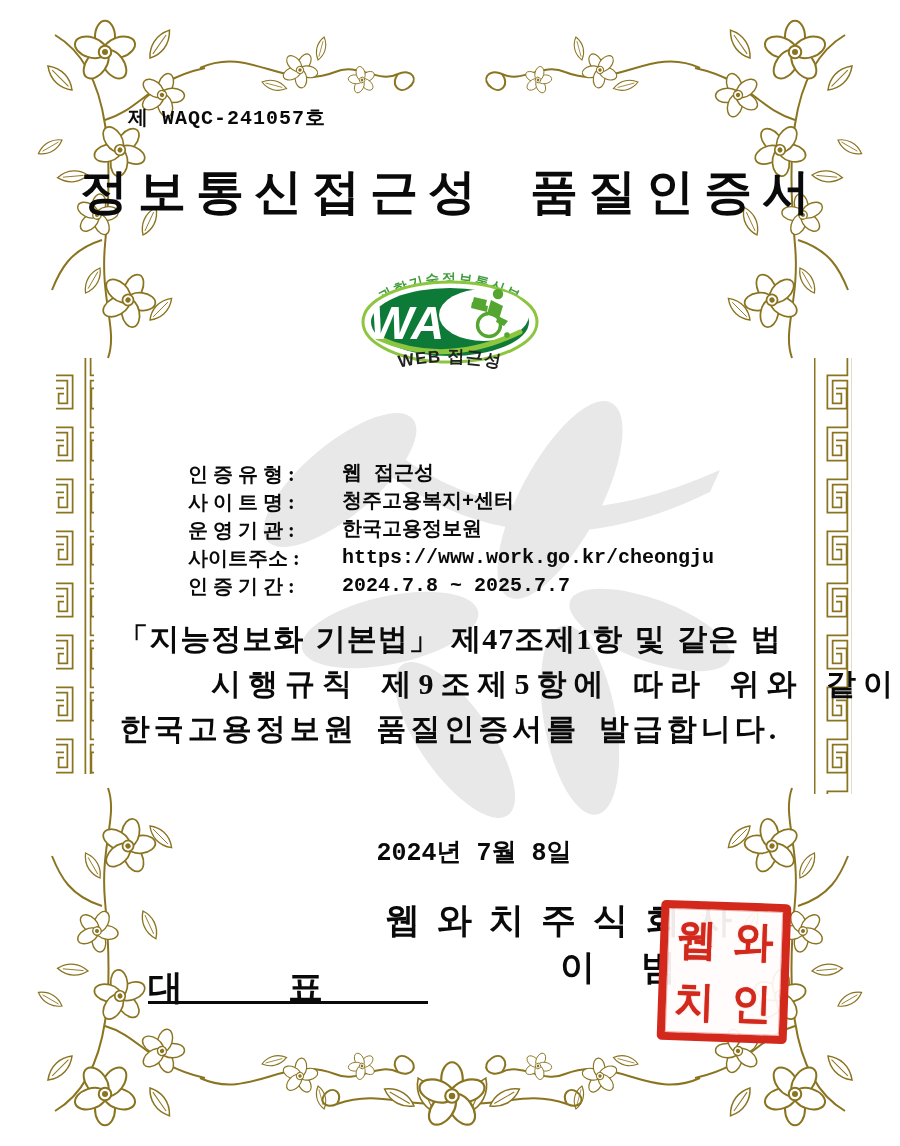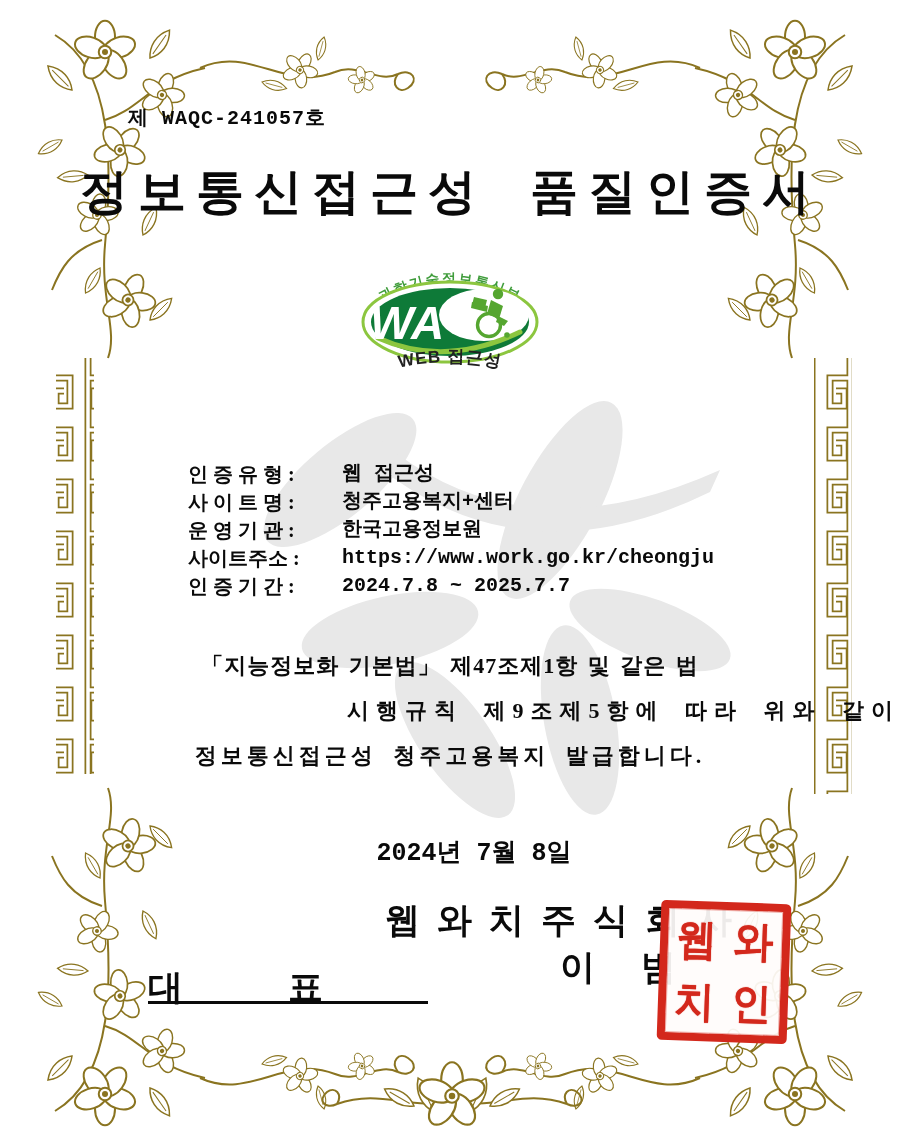--- a/index.html
+++ b/index.html
@@ -26,22 +26,22 @@
   .logo-wrap{position:absolute;left:350px;top:256px;z-index:2;}
   .details{
     position:absolute;left:188px;top:448px;z-index:2;
     font-size:20px;font-weight:700;line-height:28px;margin-top:12px;
   }
   .detail-row{display:flex;}
   .detail-label{width:146px;white-space:pre;}
   .detail-value{margin-left:8px;white-space:pre;
     font-family:"Liberation Mono","Liberation Serif","DejaVu Sans Mono",monospace;}
   .body-text{
-    position:absolute;left:0;top:643px;width:100%;z-index:2;
-    text-align:center;font-size:22px;font-weight:700;line-height:45px;
+    position:absolute;left:0;top:616px;width:100%;z-index:2;
+    text-align:center;font-size:30px;font-weight:700;line-height:45px;
   }
   .bl0{letter-spacing:1px;word-spacing:3px;}
   .bl1{letter-spacing:7px;word-spacing:8px;text-align:right;}
   .bl2{letter-spacing:4px;word-spacing:7px;}
   .issue-date{
     position:absolute;left:0;top:835px;width:100%;z-index:2;text-align:center;
     font-size:25px;font-weight:700;
     font-family:"Liberation Mono","Liberation Serif","DejaVu Sans Mono",monospace;
     margin-left:24px;
   }
@@ -227,21 +227,21 @@
     </div>
     <div class="detail-row">
       <span class="detail-label">인 증 기 간 :</span>
       <span class="detail-value">2024.7.8 ~ 2025.7.7</span>
     </div>
   </div>
 
   <div class="body-text">
     <div class="bl0 pre">「지능정보화 기본법」 제47조제1항 및 같은 법</div>
     <div class="bl1 pre">시행규칙 제9조제5항에 따라 위와 같이</div>
-    <div class="bl2 pre">정보통신접근성 청주고용복지 발급합니다.</div>
+    <div class="bl2 pre">한국고용정보원 품질인증서를 발급합니다.</div>
   </div>
 
   <div class="issue-date">2024년 7월 8일</div>
 
   <span class="sig sig-org-name">웹와치주식회사</span>
   <span class="sig sig-ceo-label">대표</span>
   <span class="sig sig-ceo-name">이범</span>
 
   <div class="seal">
     <span>웹</span>

